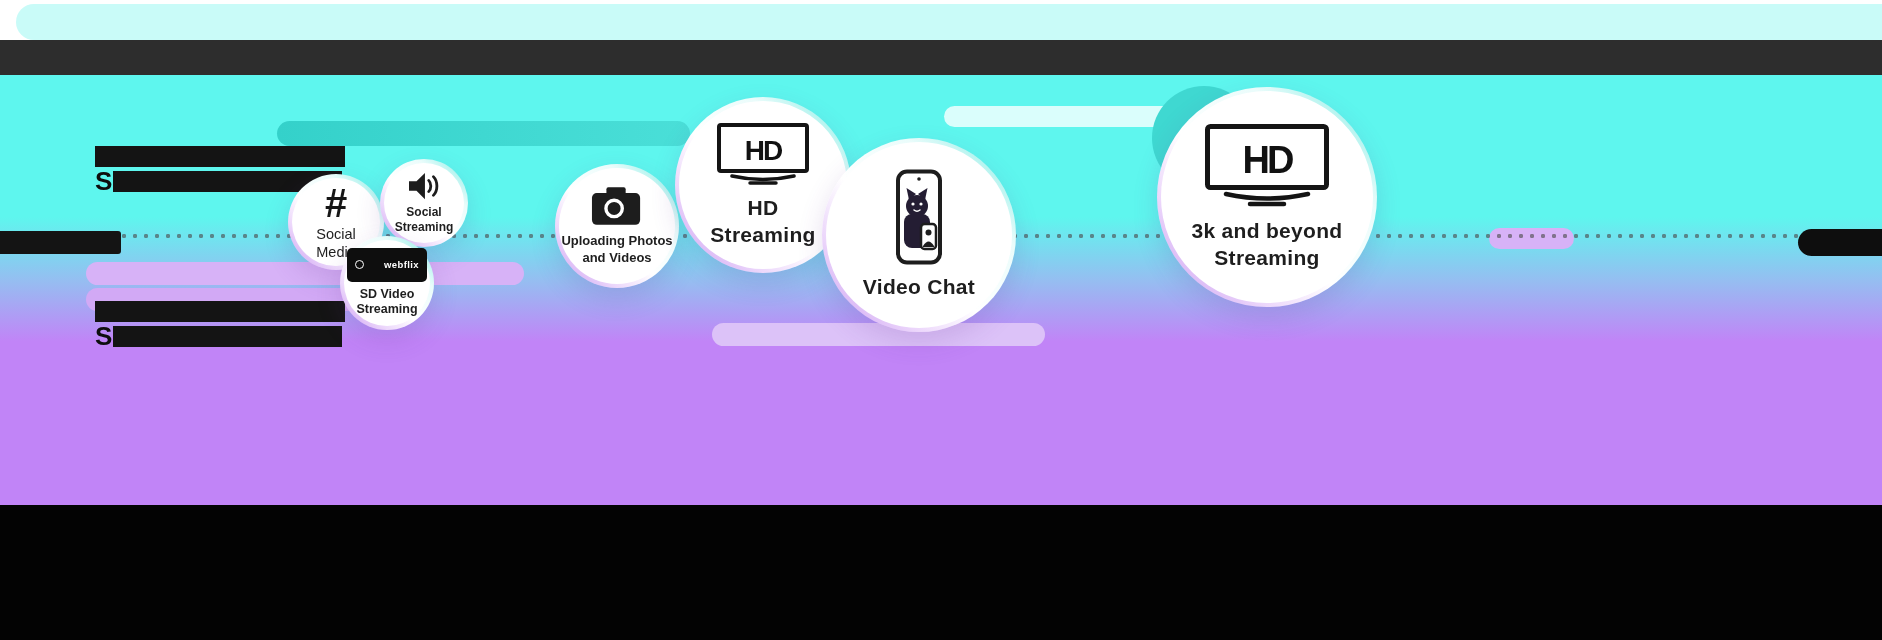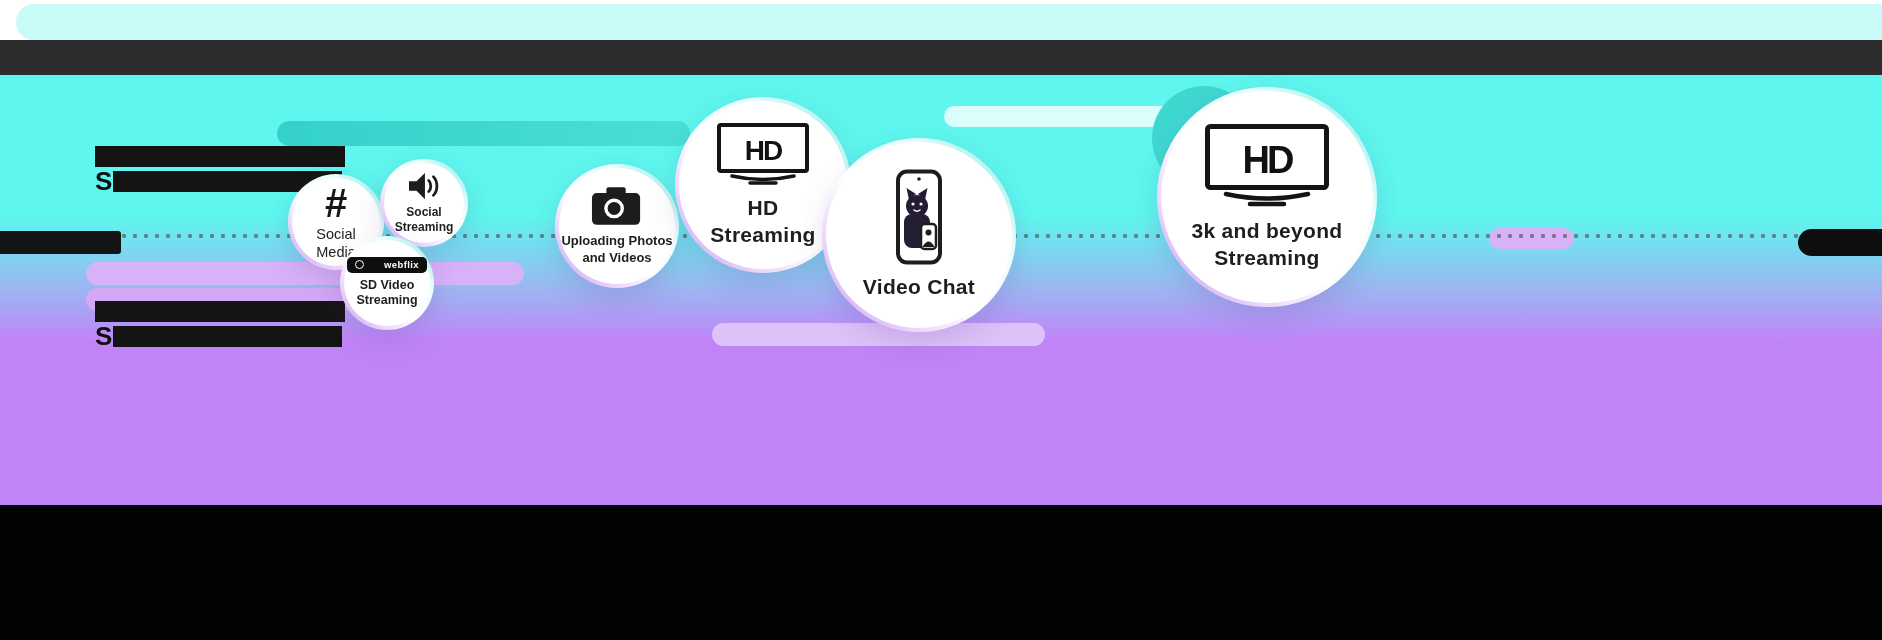--- a/index.html
+++ b/index.html
@@ -54,21 +54,21 @@
   .bl-email {font-size:18px;font-weight:600;margin-top:6px;}
   .bl-social{font-size:14.5px;font-weight:400;margin-top:2px;}
   .bl-audio {font-size:12px;font-weight:600;margin-top:4px;}
   .bl-sd    {font-size:12.5px;font-weight:700;margin-top:5px;text-align:right;}
   .bl-upload{font-size:13px;font-weight:700;margin-top:6px;}
   .bl-big   {font-size:21px;font-weight:600;letter-spacing:.3px;line-height:1.3;margin-top:8px;}
   .hash{font-size:40px;font-weight:800;line-height:1;color:#161616;}
   .icn{display:block;line-height:0;}
   
   .wfx{display:flex;align-items:center;gap:20px;background:#0e0e0e;color:#fff;border-radius:5px;
-    padding:3px 8px;font-size:9.5px;font-weight:700;letter-spacing:.4px;line-height:1;}
+    padding:12px 8px;font-size:9.5px;font-weight:700;letter-spacing:.4px;line-height:1;}
   .wfx-dot{width:9px;height:9px;border:1.8px solid #fff;border-radius:50%;box-sizing:border-box;display:inline-block;}
 </style>
 </head>
 <body>
 
 <div id="stage">
 
   <div class="top-strip"></div>
   <div class="top-bar"></div>
   <div class="sky"></div>

